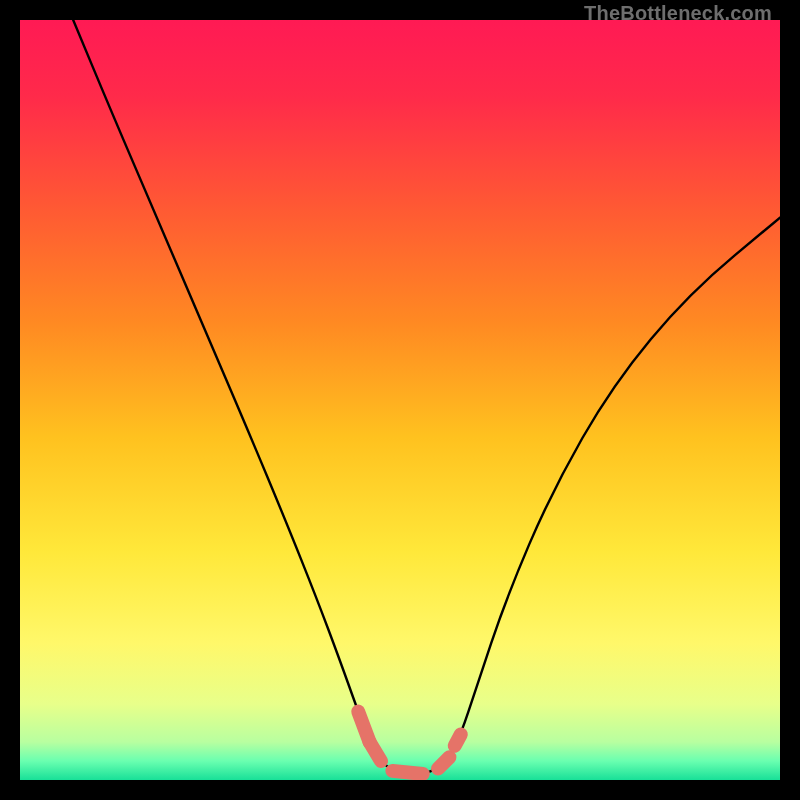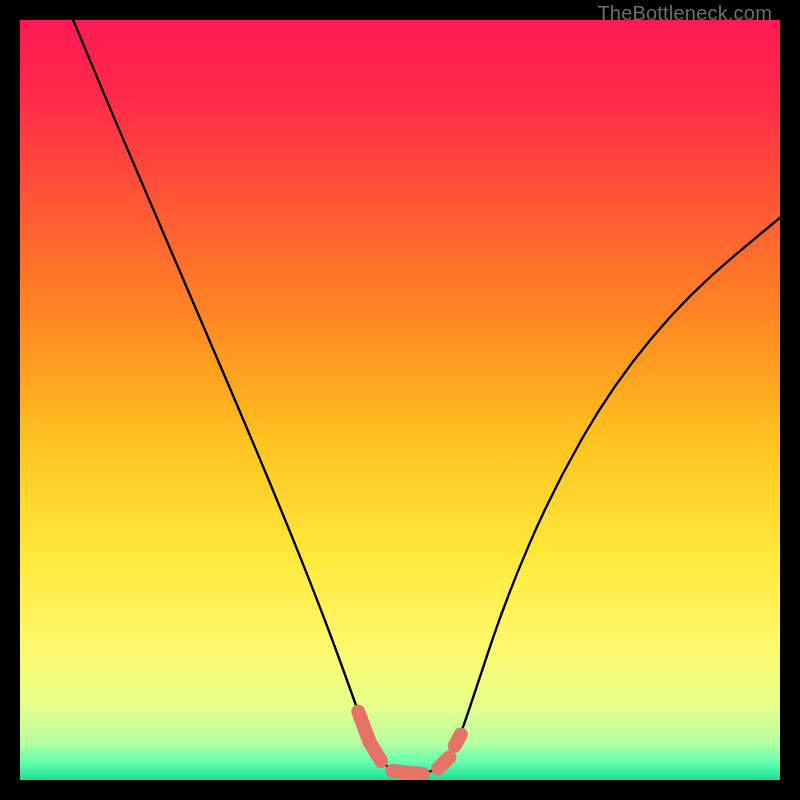--- a/index.html
+++ b/index.html
@@ -32,21 +32,21 @@
     top: 0;
     width: 760px;
     height: 760px;
   }
   .watermark {
     position: absolute;
     top: 2px;
     right: 28px;
     color: #6e6e6e;
     font-size: 20px;
-    font-weight: 400;
+    font-weight: 700;
     letter-spacing: 0.2px;
   }
 </style>
 </head>
 <body>
 
 <div class="frame">
   <svg class="gradient" viewBox="0 0 760 760" preserveAspectRatio="none">
     <defs>
       <linearGradient id="bg" x1="0" y1="0" x2="0" y2="1">

